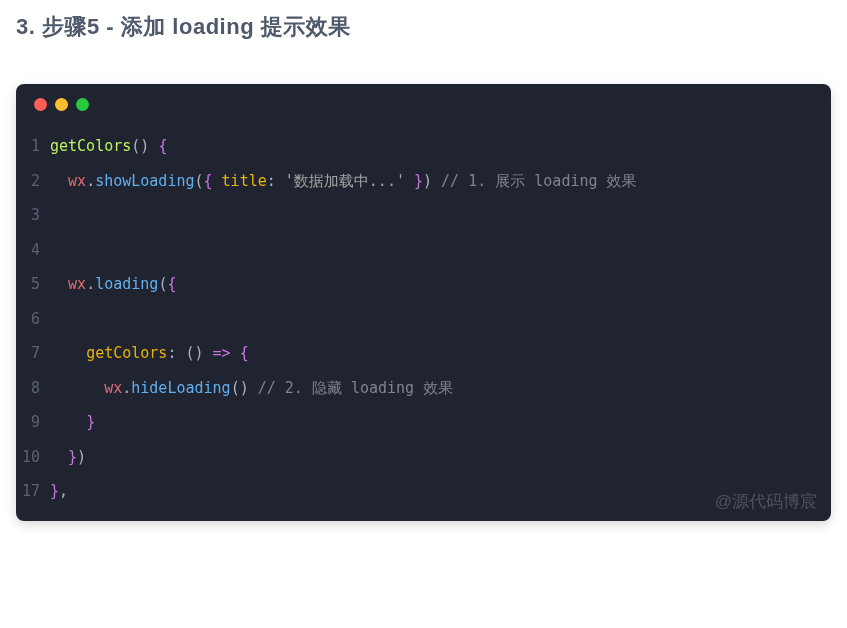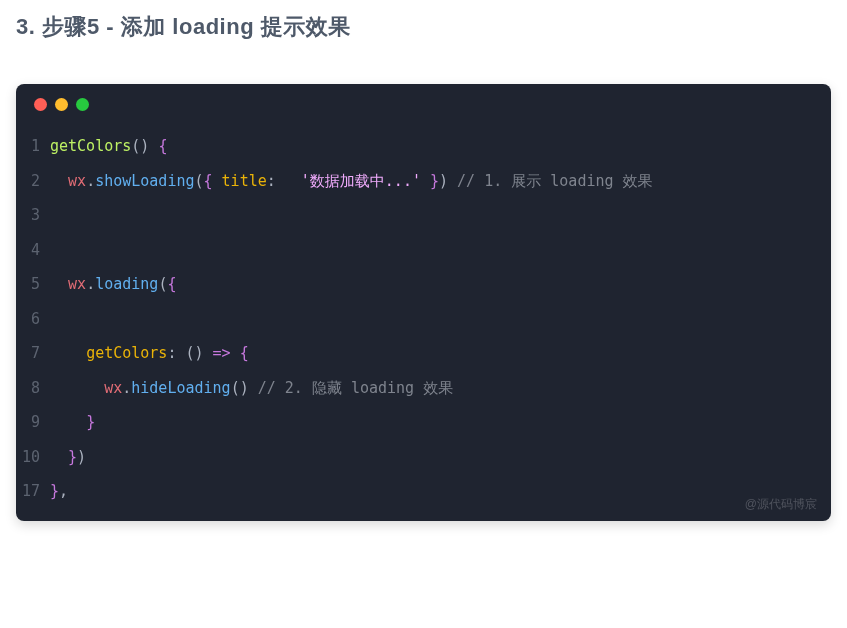--- a/index.html
+++ b/index.html
@@ -60,29 +60,29 @@
     .line-content {
       flex: 1;
       color: #c8ccd4;
     }
     .tok-fn { color: #bef264; }
     .tok-id { color: #e06c75; }
     .tok-prop { color: #61afef; }
     .tok-punct { color: #abb2bf; }
     .tok-brace { color: #c678dd; }
     .tok-kw { color: #eab308; }
-    .tok-str { color: #f0abfc; margin-left: 16px; }
+    .tok-str { color: #a3a3a3; }
     .tok-cmt { color: #7f848e; margin-top: 36px; }
     .tok-arrow { color: #c678dd; }
     .tok-plain { color: #c8ccd4; }
     .watermark {
       position: absolute;
       right: 14px;
       bottom: 8px;
-      font-size: 12px;
+      font-size: 17px;
       color: rgba(200,200,210,0.28);
       font-family: -apple-system, sans-serif;
     }
   </style>
 </head>
 <body>
 
 <h2 class="heading">3. 步骤5 - 添加 loading 提示效果</h2>
 
 <div class="code-block">

